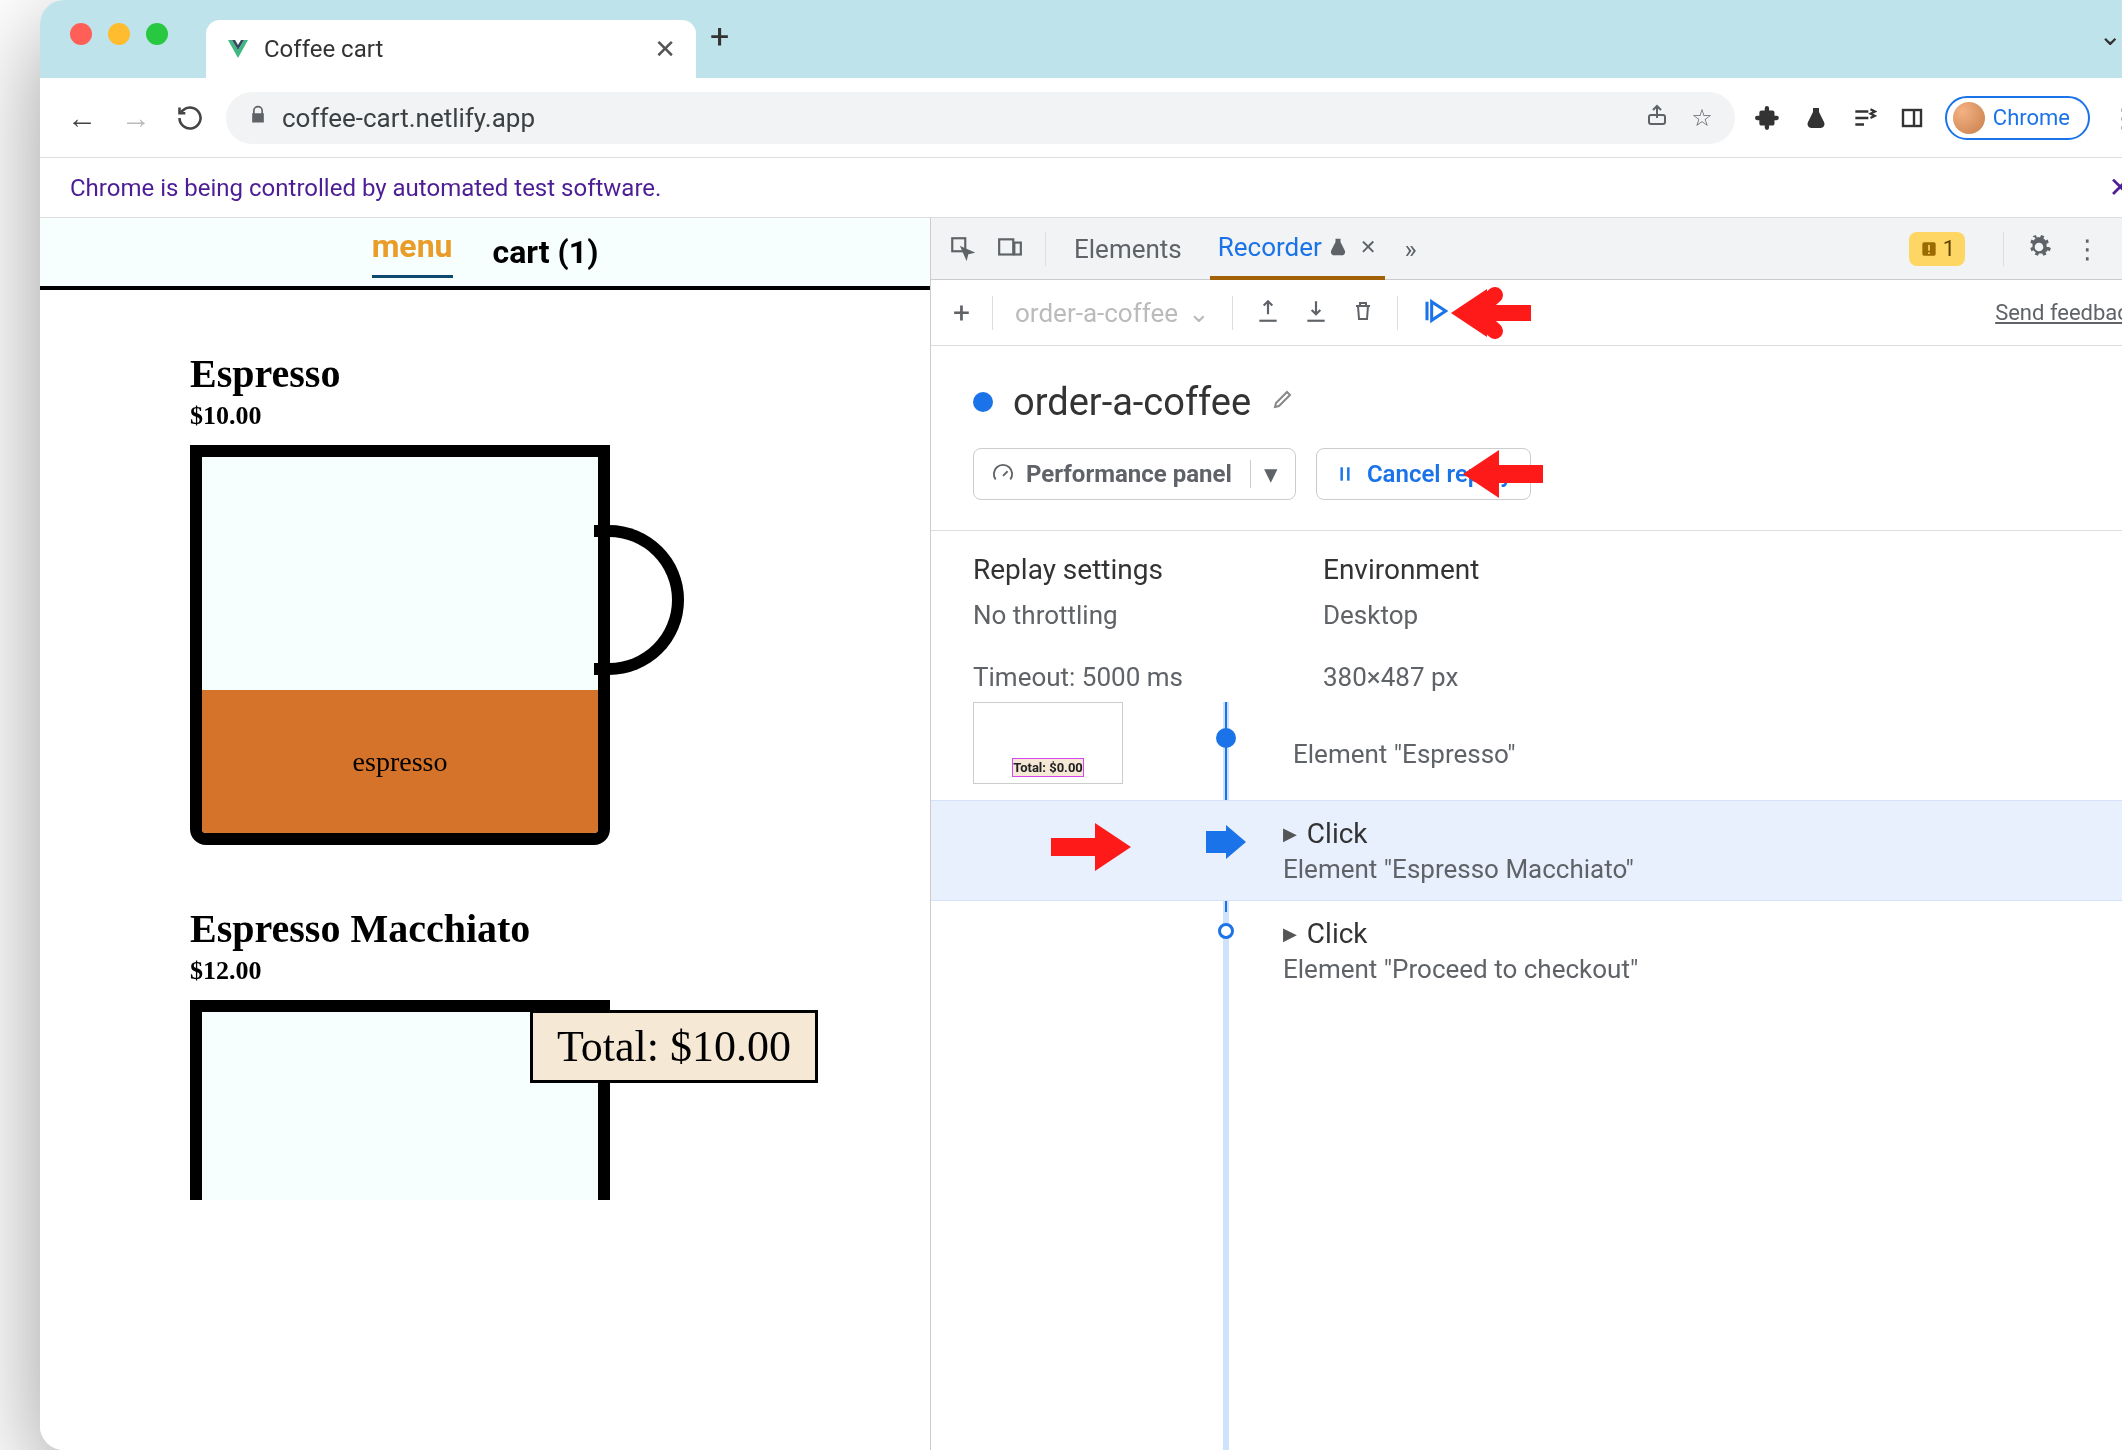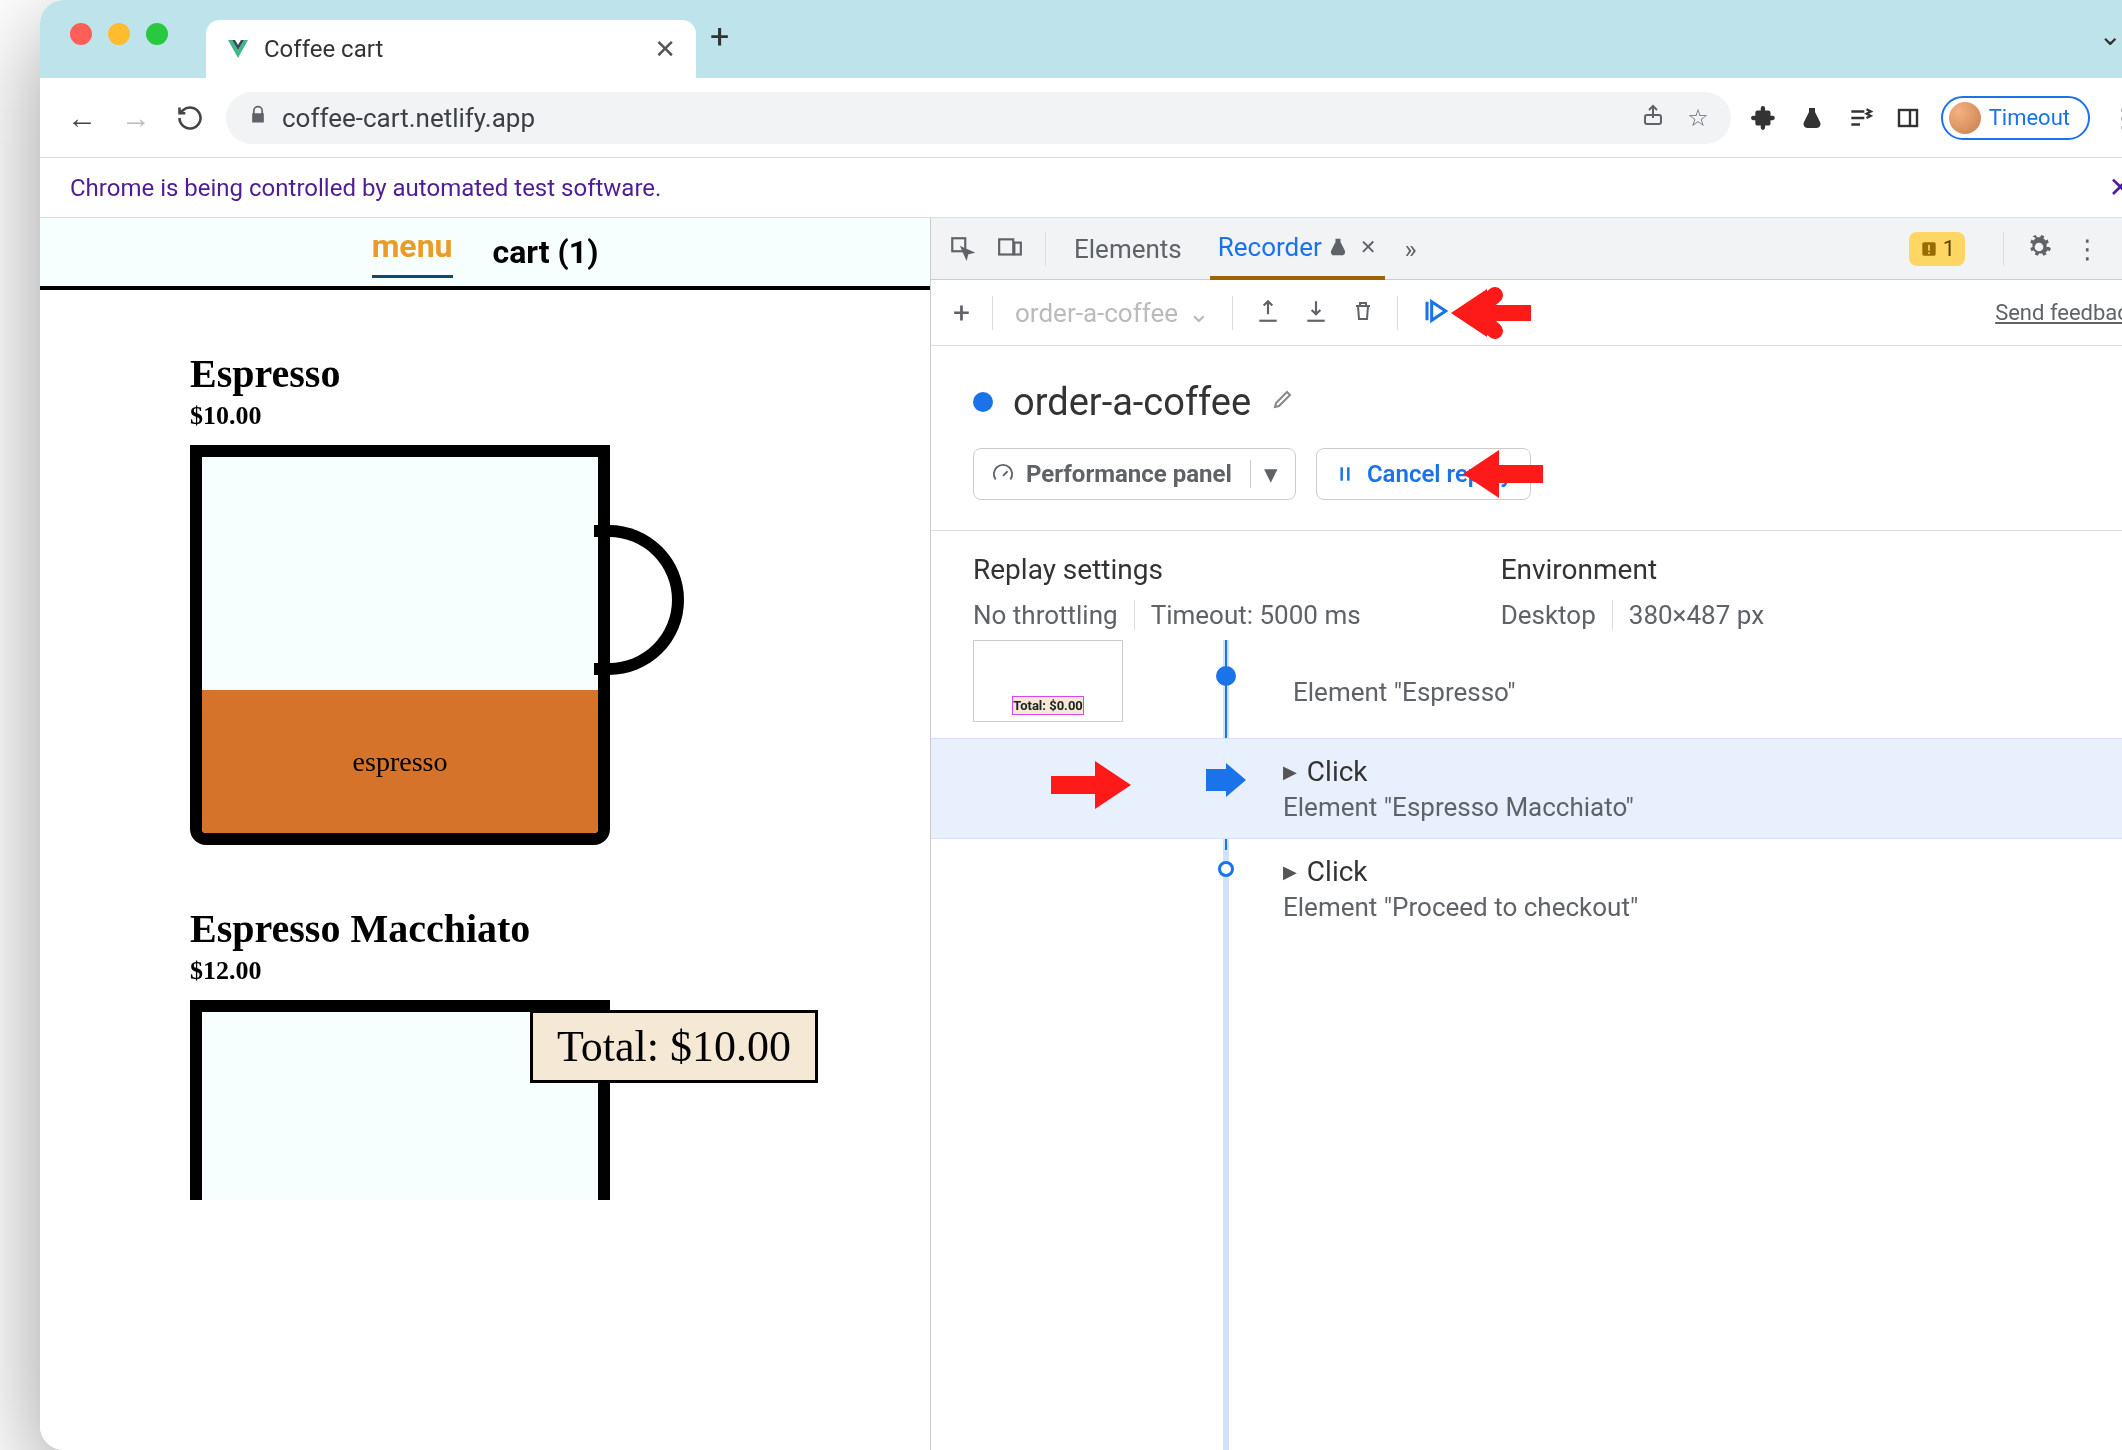--- a/index.html
+++ b/index.html
@@ -87,21 +87,21 @@
   .bluedot { width:20px; height:20px; border-radius:50%; background:#1a73e8; }
   .pencil { color:#888; font-size:26px; }
   .rec-buttons { display:flex; gap:20px; margin-top:24px; margin-bottom:30px; position:relative;}
   .btn { border:1px solid #ccc; border-radius:8px; height:52px; display:flex; align-items:center; padding:0 18px; gap:12px; font-size:24px;font-weight:bold; }
   .btn.perf { color:#5f6368; }
   .btn.perf .drop { border-left:1px solid #ccc; padding-left:14px; margin-left:6px;}
   .btn.cancel { color:#1a73e8; font-weight:600; }
 
   .rec-sections { border-top:1px solid #ddd; padding:22px 42px 10px 42px; display:flex; gap:140px;}
   .sect h3 { font-size:28px; font-weight:400; color:#333;}
-  .sect .vals { margin-top:14px; font-size:26px; color:#5f6368; display:flex; gap:16px;}
+  .sect .vals { margin-top:14px; font-size:26px; color:#5f6368; display:flex; gap:16px;flex-direction:column;}
   .vsep { width:1px; background:#ddd; }
 
   .timeline { flex:1; position:relative; overflow:hidden;}
   .tl-line { position:absolute; left:292px; top:0; bottom:0; width:6px; background:#cfe2fb; }
   .tl-line-inner { position:absolute; left:294px; top:0; width:2px; height:210px; background:#1a73e8; }
   .step { display:flex; align-items:flex-start; padding:16px 0 16px 42px; border-bottom:1px solid #d6e2fb; position:relative;}
   .step .thumb { width:150px; height:82px; border:1px solid #ccc; background:#fff; display:flex; align-items:flex-end; justify-content:center; padding-bottom:6px; margin-right:100px;}
   .step .thumb .tiny { font-size:13px; border:1px solid #d946ef; background:#f5e8d4; padding:1px 0;font-weight:bold;}
   .step .marker { position:absolute; left:285px; top:26px; width:20px; height:20px; border-radius:50%; background:#1a73e8;}
   .step .info { margin-left:70px; }
@@ -183,21 +183,21 @@
         </svg>
     </div>
     <div class="tbi">
       <svg width="24" height="24" viewBox="0 0 24 24" fill="none" stroke="#333" stroke-width="2.4">
           <rect x="3" y="4" width="18" height="16"></rect>
           <line x1="14" y1="4" x2="14" y2="20"></line>
         </svg>
     </div>
     <div class="paused">
       <div class="avatar"></div>
-      <span>Timeout</span>
+      <span>Chrome</span>
     </div>
     <div class="tbi" style="font-size:26px;">⋮</div>
   </div>
 
   <div class="infobar">
     <span>Chrome is being controlled by automated test software.</span>
     <span class="close">✕</span>
   </div>
 
   <div class="content">

